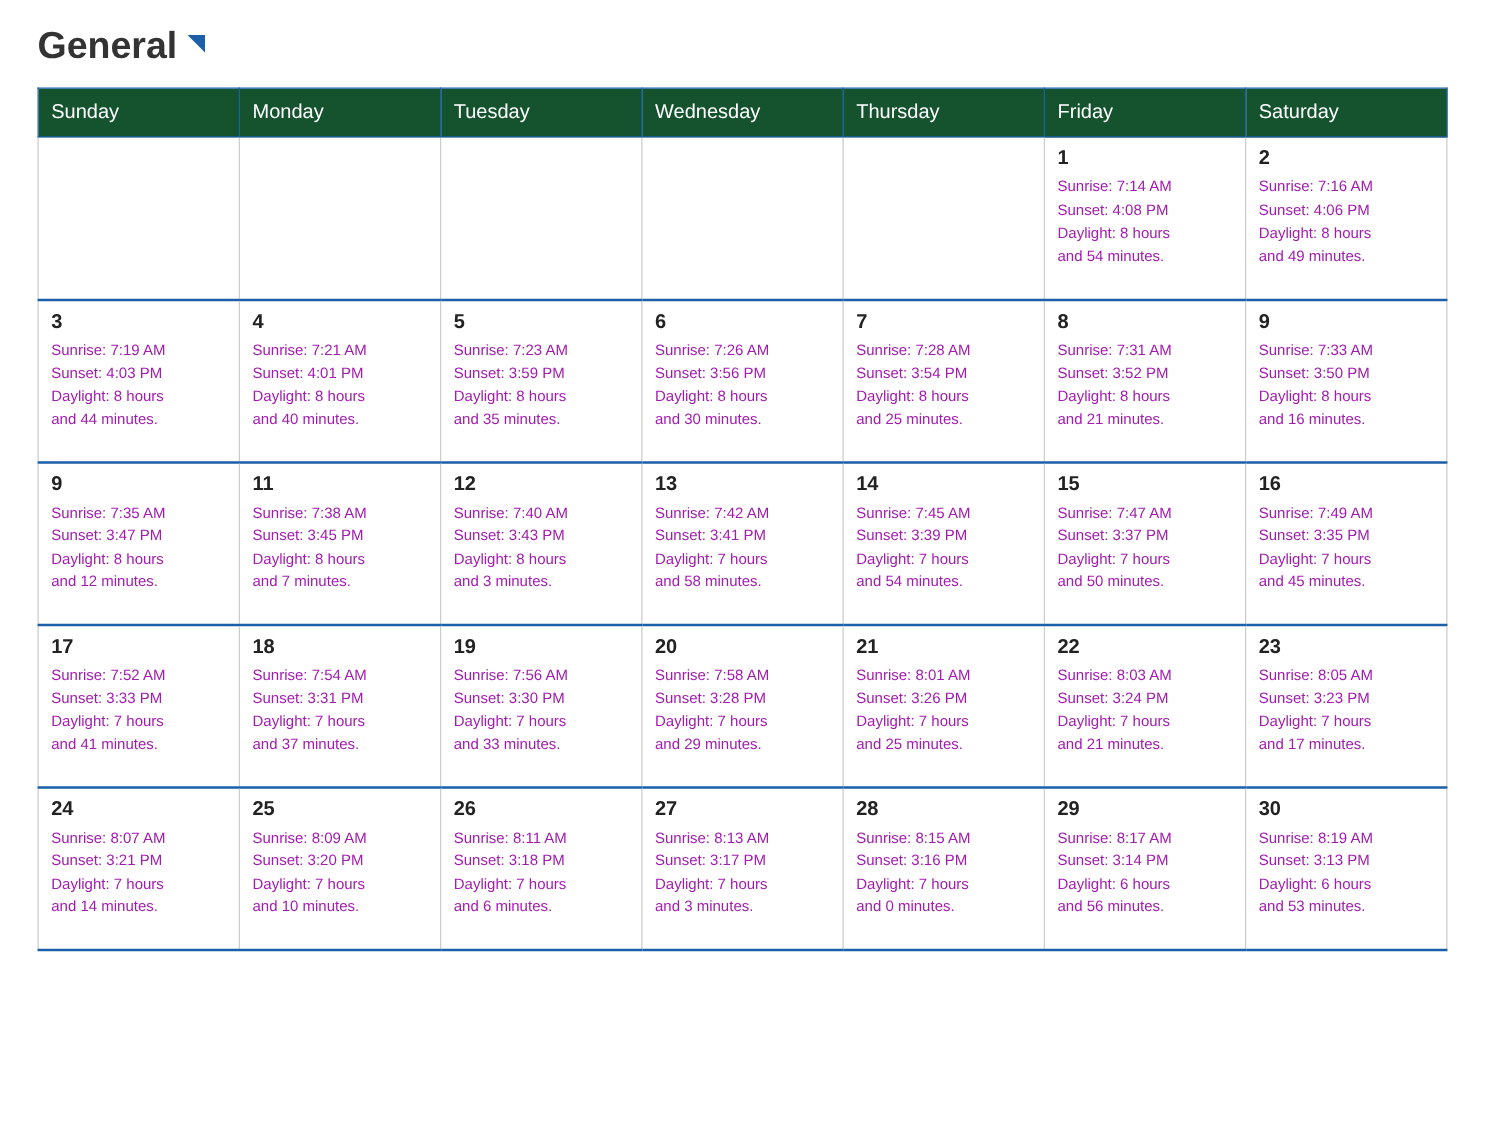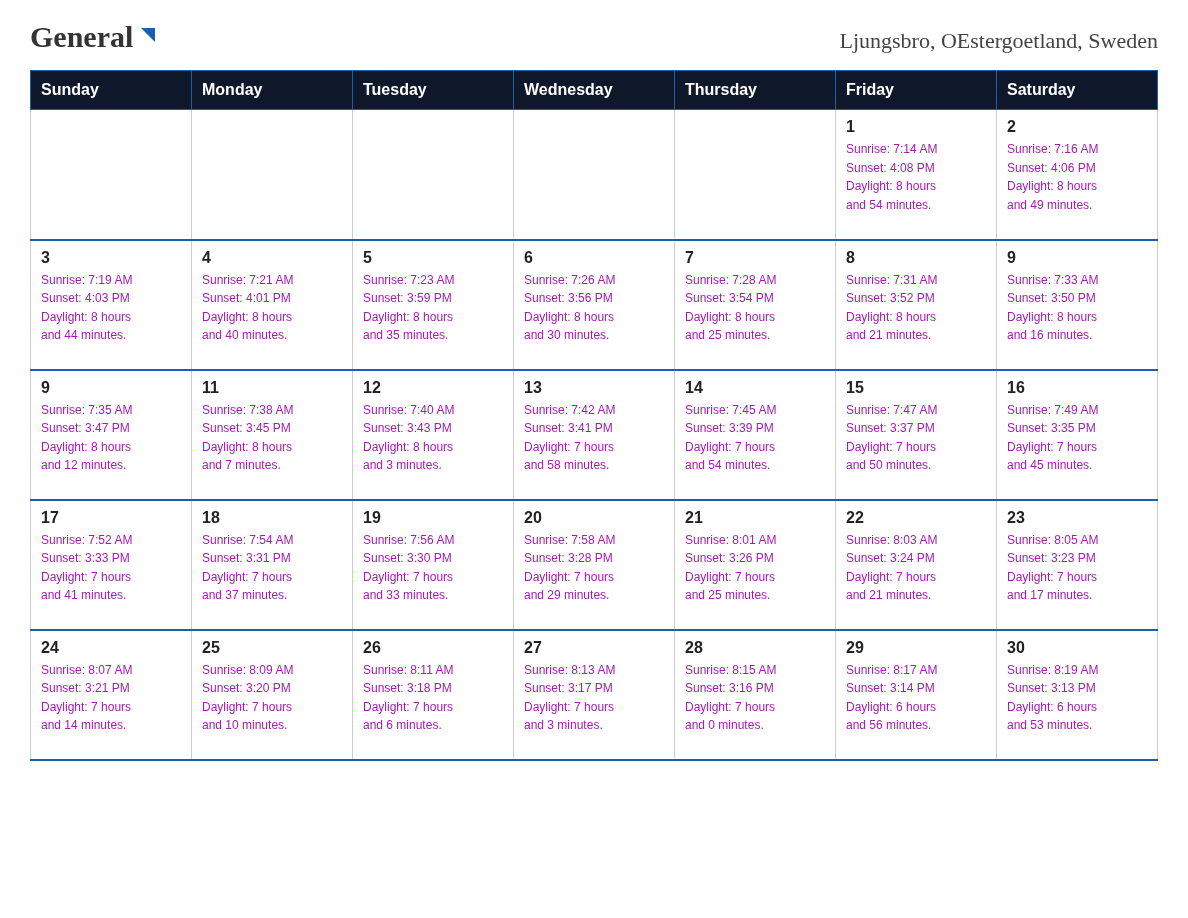--- a/index.html
+++ b/index.html
@@ -6,23 +6,22 @@
     body {
       font-family: Arial, sans-serif;
       background: #fff;
       padding: 20px 30px;
       width: 1188px;
       min-height: 918px;
     }
     .header-area {
       display: flex;
       justify-content: space-between;
-      align-items: flex-end;
+      align-items: center;
       margin-bottom: 16px;
-      font-family: Liberation Serif, serif;
     }
     .title-area {
       text-align: right;
     }
     .month-title {
       font-size: 52px;
       font-weight: bold;
       color: #222;
       line-height: 1.1;
     }
@@ -30,24 +29,24 @@
       font-size: 22px;
       color: #444;
       margin-top: 4px;
     }
     .calendar-table {
       width: 100%;
       border-collapse: collapse;
       table-layout: fixed;
     }
     .calendar-table thead tr th {
-      background-color: #0f172a;
+      background-color: #14532d;
       color: #fff;
       font-size: 16px;
-      font-weight: bold;
+      font-weight: normal;
       padding: 10px 10px;
       text-align: left;
       border: 1px solid #1a5fa8;
     }
     .calendar-table tbody tr td {
       vertical-align: top;
       padding: 8px 10px;
       border: 1px solid #ccc;
       border-bottom: 2px solid #1a5fa8;
       font-size: 12.5px;
@@ -96,21 +95,20 @@
 <div class="header-area">
   <div class="logo-container">
     <div class="logo-row1">
       <span class="logo-general">General</span>
       <svg width="24" height="24" viewBox="0 0 24 24" style="margin-left:2px; margin-bottom:2px;">
         <polygon points="6,4 20,4 20,18" fill="#1a5fa8"></polygon>
       </svg>
     </div>
   </div>
   <div class="title-area">
-    <div class="location-title">Ljungsbro, OEstergoetland, Sweden</div>
   </div>
 </div>
 
 <table class="calendar-table">
   <thead>
     <tr>
     <th>Sunday</th>
         <th>Monday</th>
         <th>Tuesday</th>
         <th>Wednesday</th>

